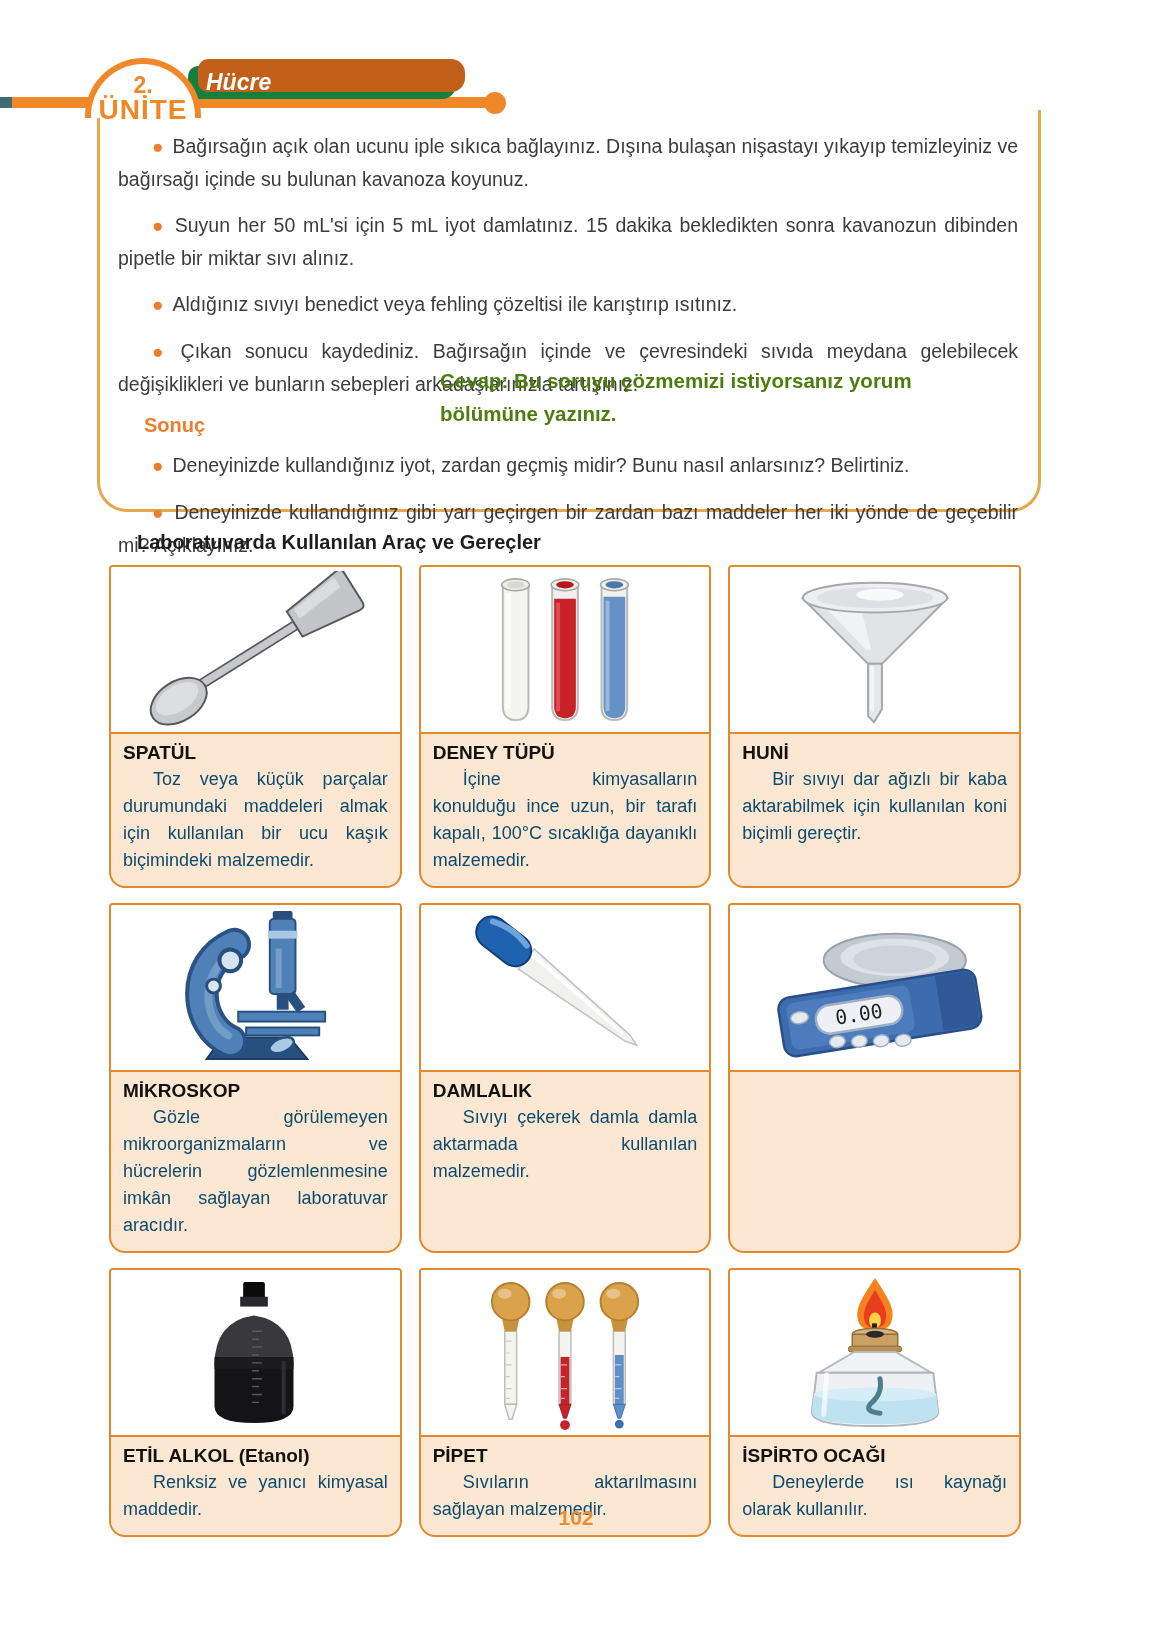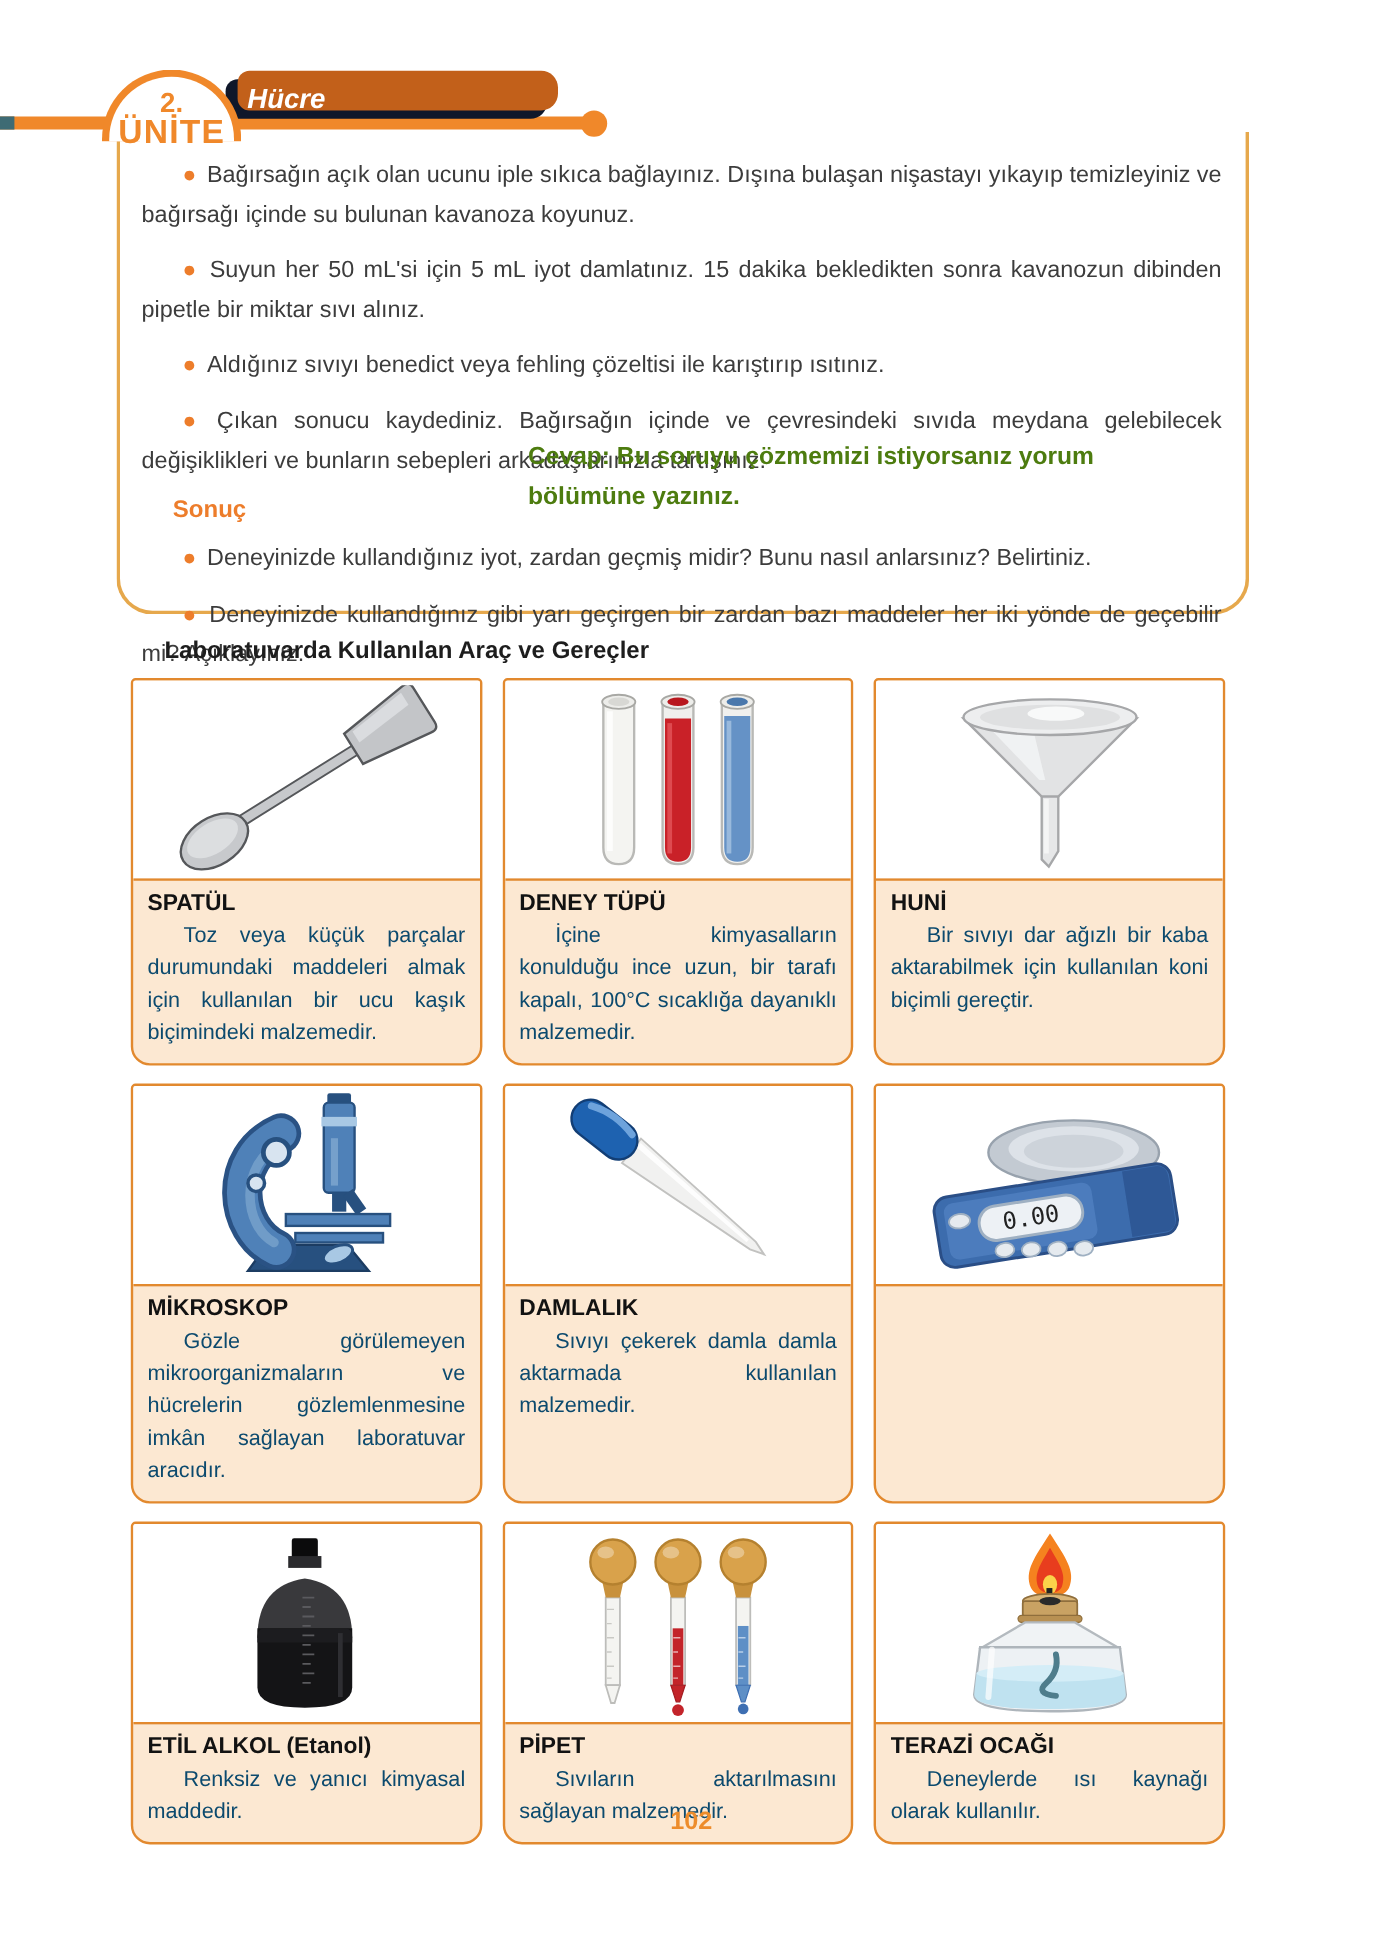--- a/index.html
+++ b/index.html
@@ -8,21 +8,21 @@
     font-family:"Liberation Sans",sans-serif;color:#3c3c3c;overflow:hidden;
   }
   
   .hdr-line{position:absolute;left:0;top:97px;width:496px;height:11px;
     background:#f0882a;border-radius:0 6px 6px 0;z-index:1;}
   .hdr-line-tip{position:absolute;left:0;top:97px;width:12px;height:11px;
     background:#3e6b74;z-index:2;}
   .hdr-dot{position:absolute;left:484px;top:92px;width:22px;height:22px;
     border-radius:50%;background:#f0882a;z-index:2;}
   .hdr-tab{position:absolute;left:188px;top:66px;width:268px;height:33px;
-    background:#0f172a;border-radius:10px 14px 14px 10px;z-index:2;}
+    background:#15803d;border-radius:10px 14px 14px 10px;z-index:2;}
   .hdr-tab::before{content:"";position:absolute;left:10px;top:-7px;right:-9px;bottom:7px;
     background:#c2601a;border-radius:10px 14px 14px 10px;z-index:-1;}
   .hdr-tab-label{display:block;padding-left:18px;line-height:33px;color:#fff;
     font-weight:bold;font-style:italic;font-size:23px;}
   .hdr-arc{position:absolute;left:85px;top:58px;width:104px;height:54px;background:#fff;
     border:6px solid #f0882a;border-bottom:none;border-radius:110px 110px 0 0;z-index:3;
     text-align:center;}
   .hdr-arc-num{display:block;margin-top:8px;color:#f0882a;font-weight:800;font-size:23px;}
   .hdr-unit{position:absolute;left:85px;top:94px;width:116px;text-align:center;z-index:4;
     color:#f0882a;font-weight:800;font-size:28px;letter-spacing:1px;}
@@ -319,21 +319,21 @@
           <rect x="118" y="73" width="54" height="6" rx="3" fill="#b89052" stroke="#8f6e3c" stroke-width="1"></rect>
           <polygon points="124,79 166,79 202,100 88,100" fill="#f0f3f5" stroke="#b4babf" stroke-width="2"></polygon>
           <path d="M86,100 L204,100 L209,140 Q209,154 145,154 Q81,154 81,140 Z" fill="#edf1f4" stroke="#aeb5bb" stroke-width="2"></path>
           <path d="M83,122 L207,122 L209,140 Q209,152 145,152 Q81,152 81,140 Z" fill="#bfe2f0"></path>
           <ellipse cx="145" cy="122" rx="62" ry="7" fill="#d4edf7"></ellipse>
           <path d="M150,106 Q153,120 142,130 Q132,139 150,141" fill="none" stroke="#4e7d8c" stroke-width="5" stroke-linecap="round"></path>
           <path d="M96,102 L93,142" stroke="#ffffff" stroke-width="5" opacity="0.7" stroke-linecap="round"></path>
         </svg>
       </div>
       <div class="card-body">
-        <div class="card-title">TERAZİ OCAĞI</div>
+        <div class="card-title">İSPİRTO OCAĞI</div>
         <p class="card-desc">Deneylerde ısı kaynağı olarak kullanılır.</p>
       </div>
     </div>
 
   </div>
 
   <div class="page-num">102</div>
 
 </div>
 

